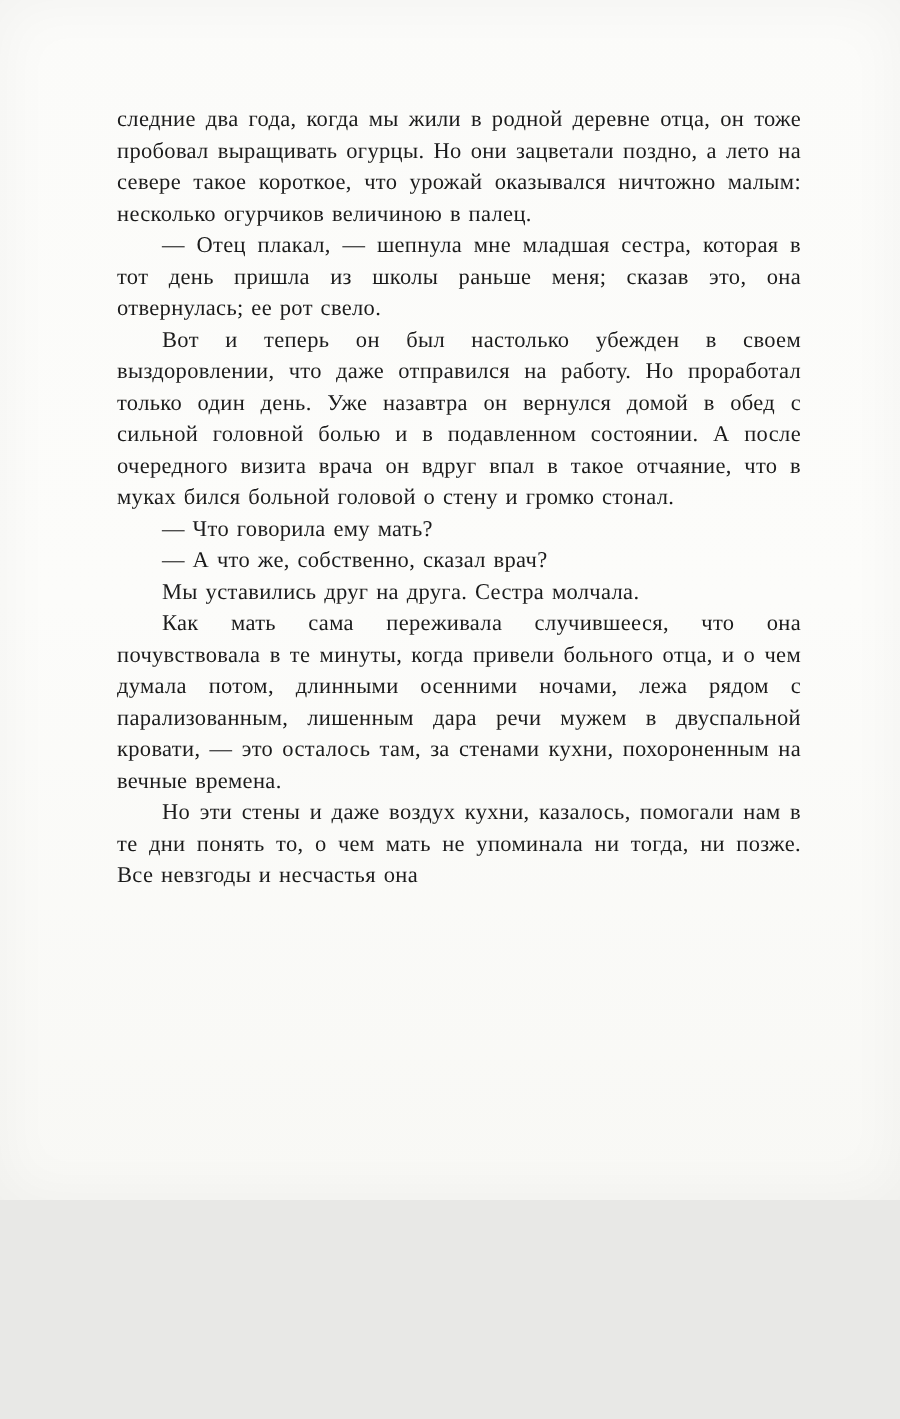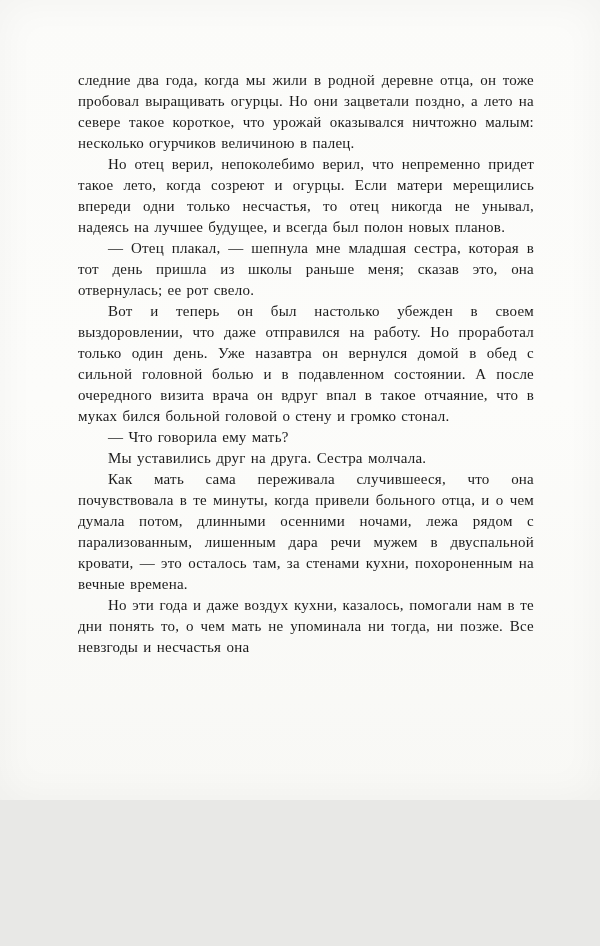--- a/index.html
+++ b/index.html
@@ -55,25 +55,25 @@
     letter-spacing: 0.05em;
     font-family: Liberation Serif, serif;
   }
 </style>
 </head>
 <body>
 
 <div class="page">
   <div class="text-block">
     <p class="no-indent">следние два года, когда мы жили в родной деревне отца, он тоже пробовал выращивать огурцы. Но они зацветали поздно, а лето на севере такое короткое, что урожай оказывался ничтожно малым: несколько огурчиков величиною в палец.</p>
-    <p>Но отец верил, непоколебимо верил, что непременно придет такое лето, когда созреют и огурцы. Если матери мерещились впереди одни только несчастья, то отец никогда не унывал, надеясь на лучшее будущее, и всегда был полон новых планов.</p>
     <p>— Отец плакал, — шепнула мне младшая сестра, которая в тот день пришла из школы раньше меня; сказав это, она отвернулась; ее рот свело.</p>
     <p>Вот и теперь он был настолько убежден в своем выздоровлении, что даже отправился на работу. Но проработал только один день. Уже назавтра он вернулся домой в обед с сильной головной болью и в подавленном состоянии. А после очередного визита врача он вдруг впал в такое отчаяние, что в муках бился больной головой о стену и громко стонал.</p>
     <p>— Что говорила ему мать?</p>
+    <p>— А что же, собственно, сказал врач?</p>
     <p>Мы уставились друг на друга. Сестра молчала.</p>
     <p>Как мать сама переживала случившееся, что она почувствовала в те минуты, когда привели больного отца, и о чем думала потом, длинными осенними ночами, лежа рядом с парализованным, лишенным дара речи мужем в двуспальной кровати, — это осталось там, за стенами кухни, похороненным на вечные времена.</p>
-    <p>Но эти года и даже воздух кухни, казалось, помогали нам в те дни понять то, о чем мать не упоминала ни тогда, ни позже. Все невзгоды и несчастья она</p>
+    <p>Но эти стены и даже воздух кухни, казалось, помогали нам в те дни понять то, о чем мать не упоминала ни тогда, ни позже. Все невзгоды и несчастья она</p>
   </div>
   <div class="footer">
     <span class="sig">9*</span>
     <span class="pagenum">131</span>
   </div>
 </div>
 
 </body></html>

